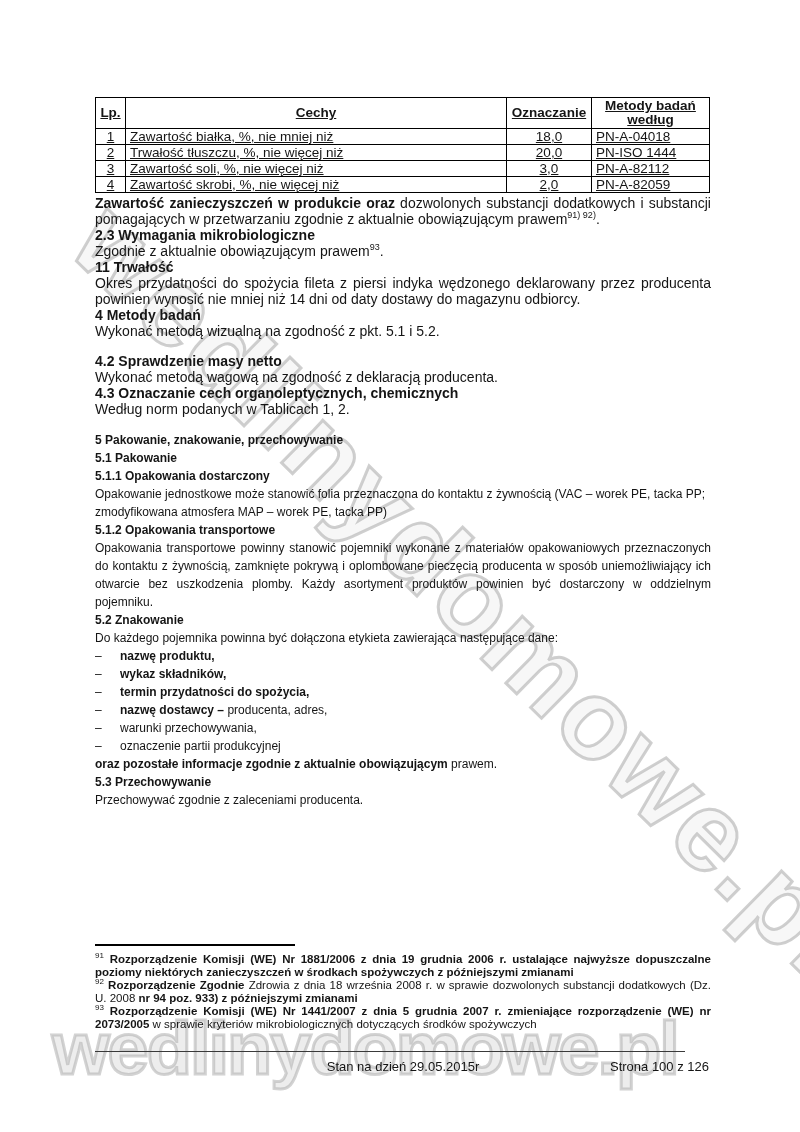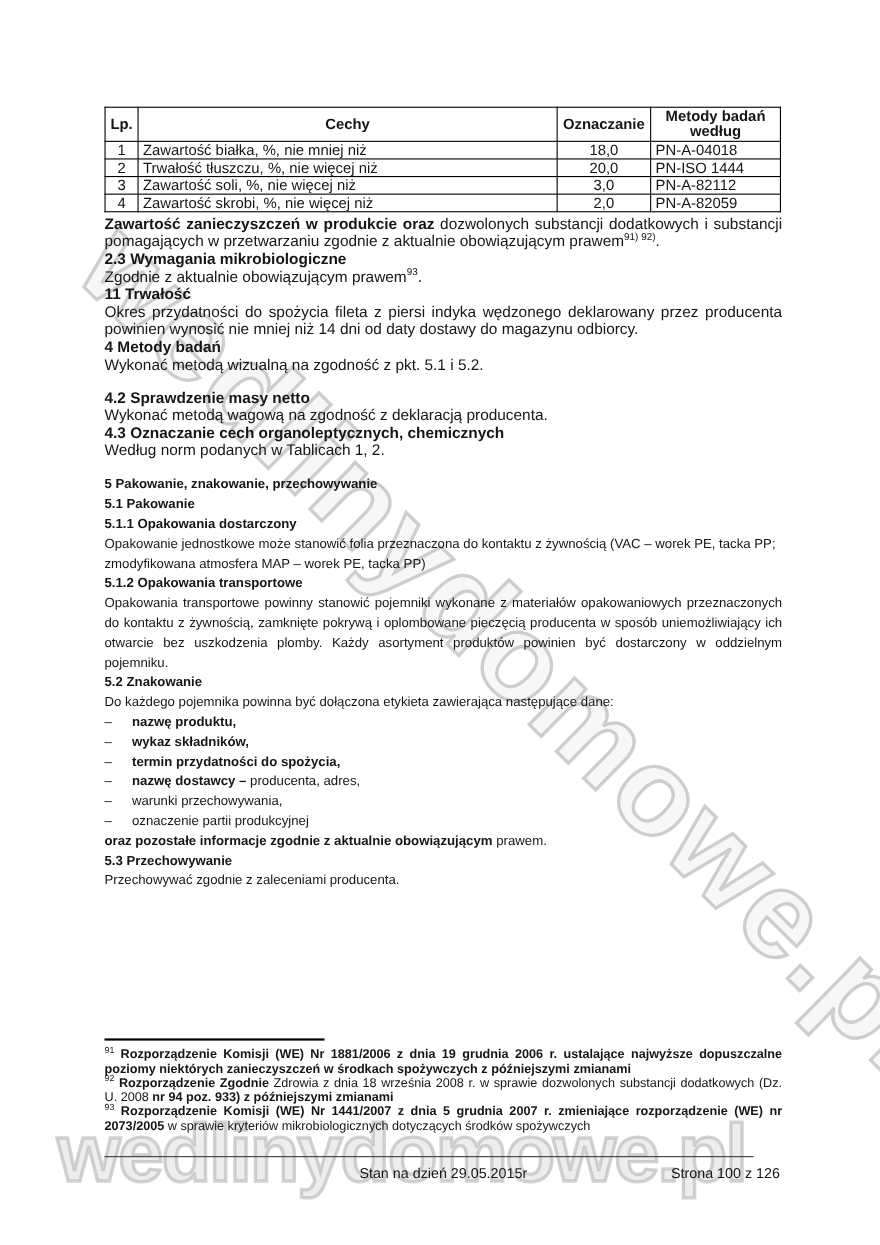--- a/index.html
+++ b/index.html
@@ -21,21 +21,21 @@
     position:absolute; left:52px; top:1012px; z-index:0;
     white-space:nowrap; line-height:1;
     font-size:74px; font-weight:bold; letter-spacing:-2px;
     color:rgba(214,214,214,0.45);
     -webkit-text-stroke:3px rgba(168,168,168,0.5);
   }
   
   .content { position:absolute; left:95px; top:97px; width:616px; z-index:1; }
   .content div { margin:0; }
 
-  table.spec { border-collapse:collapse; width:614px; table-layout:fixed; }
+  table.spec { border-collapse:collapse; width:614px; table-layout:fixed;text-decoration:underline; }
   table.spec th, table.spec td { border:1px solid #000; overflow:hidden; }
   table.spec { border:1.5px solid #000; }
   .c-lp  { width:30px; }
   .c-ce  { width:381px; }
   .c-wy  { width:85px; }
   .c-me  { width:118px; }
   table.spec th {
     font-weight:bold; font-size:13.5px; line-height:14px;
     text-align:center; vertical-align:middle; height:28px; padding:1px 2px;
   }

